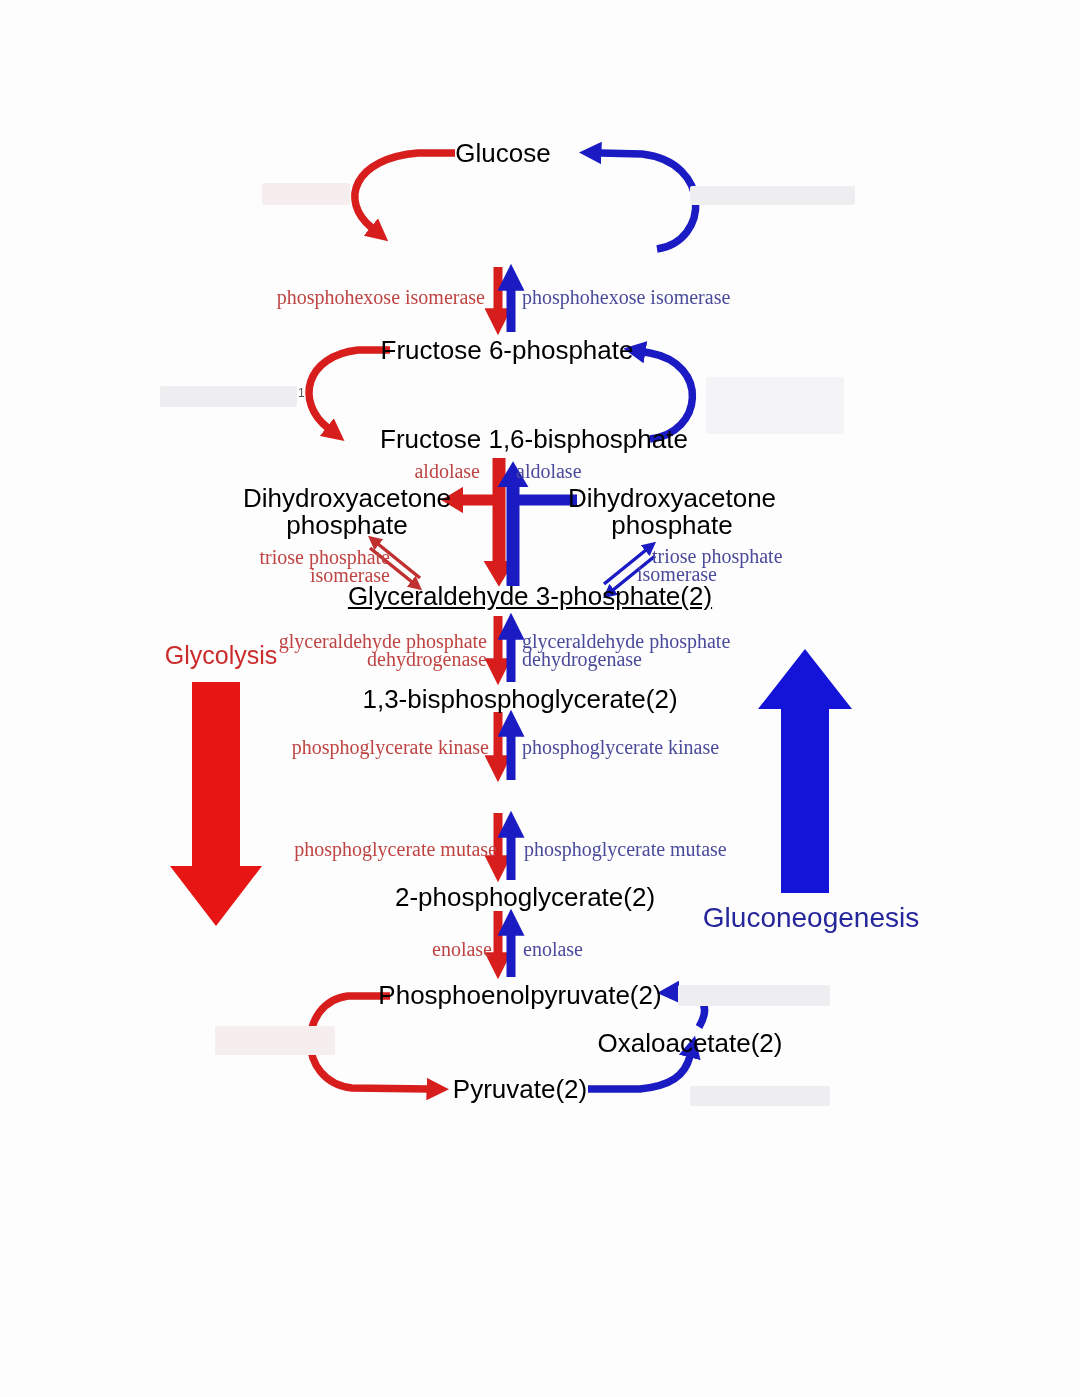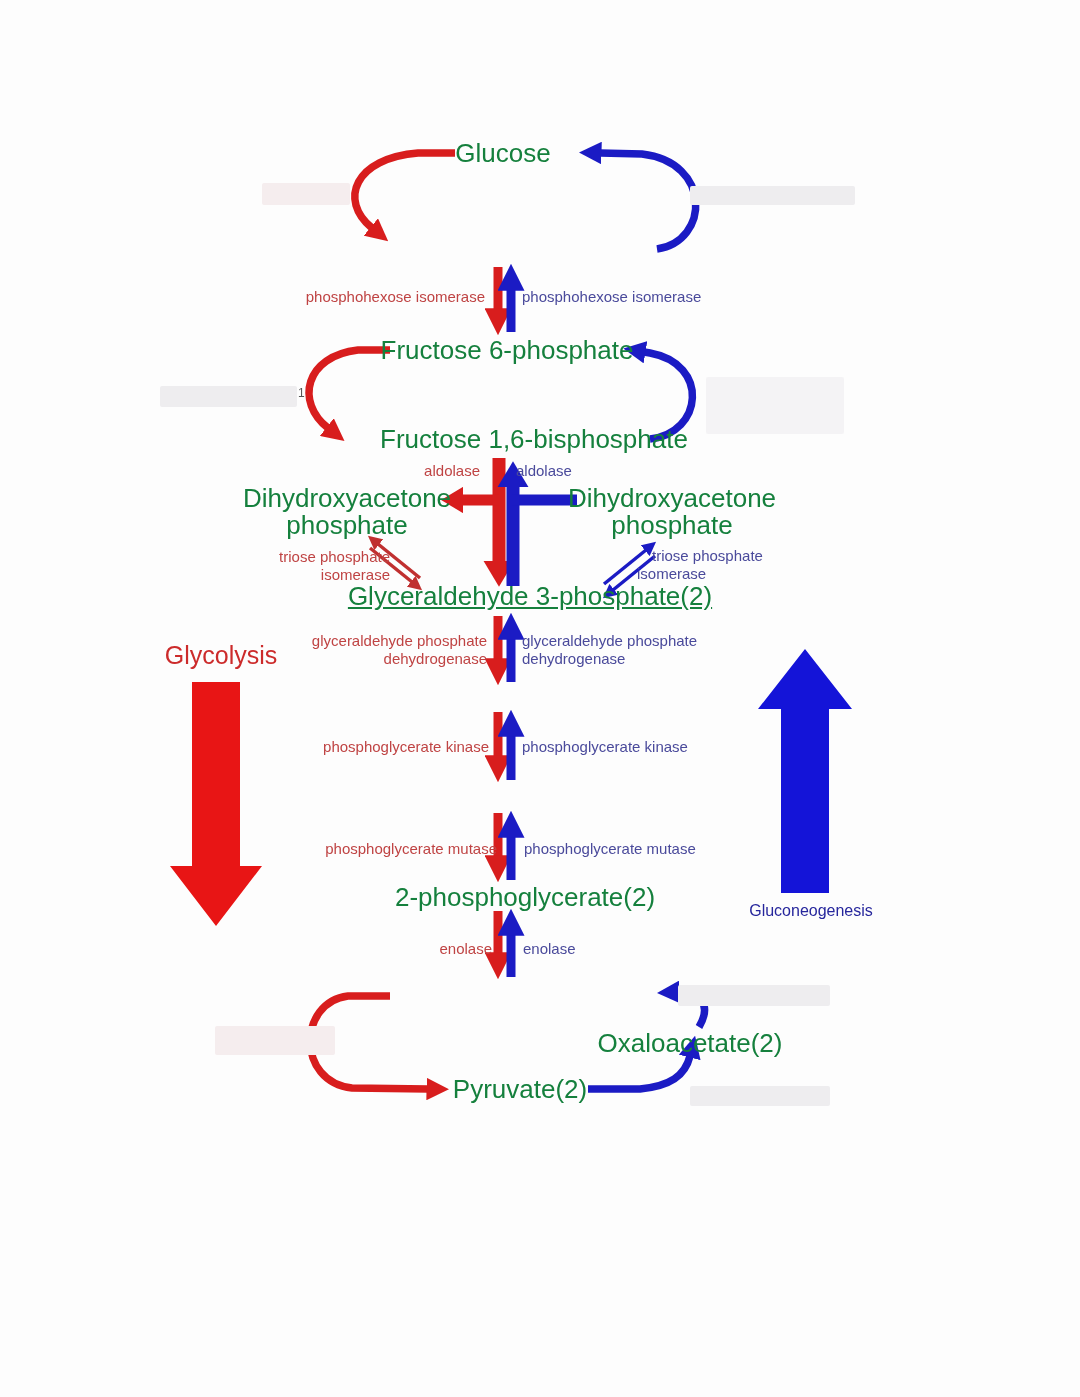--- a/index.html
+++ b/index.html
@@ -2,30 +2,30 @@
 <html><head>
 <meta charset="utf-8">
 <style>
   html,body{margin:0;padding:0;background:#ffffff;}
   #canvas{
     position:relative;width:1080px;height:1397px;background:#fdfdfd;
     font-family:"Liberation Sans", sans-serif;overflow:hidden;
   }
   .met{
     position:absolute;transform:translateX(-50%);white-space:nowrap;
-    font-size:26px;color:#15803d;text-align:center;line-height:27px;
+    font-size:26px;color:#000000;text-align:center;line-height:27px;
   }
   .enz{
-    position:absolute;font-size:15px;white-space:nowrap;line-height:18px;
+    position:absolute;font-size:20px;white-space:nowrap;line-height:18px;font-family:Liberation Serif, serif;
   }
   .enz.red{color:#bf4343;text-align:right;}
   .enz.blue{color:#4a4a9b;text-align:left;}
   .bigLabel{position:absolute;transform:translateX(-50%);white-space:nowrap;font-weight:bold;}
   #glycolysis-label{left:221px;top:641px;font-size:25px;color:#cc2b2b;font-weight:normal;}
-  #gluconeogenesis-label{left:811px;top:902px;font-size:16px;color:#26269c;font-weight:normal;}
+  #gluconeogenesis-label{left:811px;top:902px;font-size:28px;color:#26269c;font-weight:normal;}
   .redact{position:absolute;border-radius:2px;}
   .redact.gray{background:#eeedef;}
   .redact.pink{background:#f5edee;}
   .redact.faint{background:#f1f0f2;opacity:.8;}
   #stray-1{position:absolute;left:298px;top:386px;font-size:12px;color:#555;}
   svg{position:absolute;left:0;top:0;}
   
   #m-glucose{left:503px;top:140px;}
   #m-g6p{left:518px;top:236px;}
   #m-f6p{left:507px;top:337px;}
@@ -142,21 +142,23 @@
   <div class="met" id="m-dhap-left">
     <span class="line">Dihydroxyacetone</span>
     <span class="line">phosphate</span>
   </div>
   <div class="met" id="m-dhap-right">
     <span class="line">Dihydroxyacetone</span>
     <span class="line">phosphate</span>
   </div>
 
   <div class="met" id="m-g3p">Glyceraldehyde 3-phosphate(2)</div>
+  <div class="met" id="m-bpg">1,3-bisphosphoglycerate(2)</div>
   <div class="met" id="m-2pg">2-phosphoglycerate(2)</div>
+  <div class="met" id="m-pep">Phosphoenolpyruvate(2)</div>
   <div class="met" id="m-oxa">Oxaloacetate(2)</div>
   <div class="met" id="m-pyr">Pyruvate(2)</div>
 
   <div class="enz red" id="e-phi-red">phosphohexose isomerase</div>
   <div class="enz blue" id="e-phi-blue">phosphohexose isomerase</div>
 
   <div class="enz red" id="e-ald-red">aldolase</div>
   <div class="enz blue" id="e-ald-blue">aldolase</div>
 
   <div class="enz red" id="e-tpi-red">

